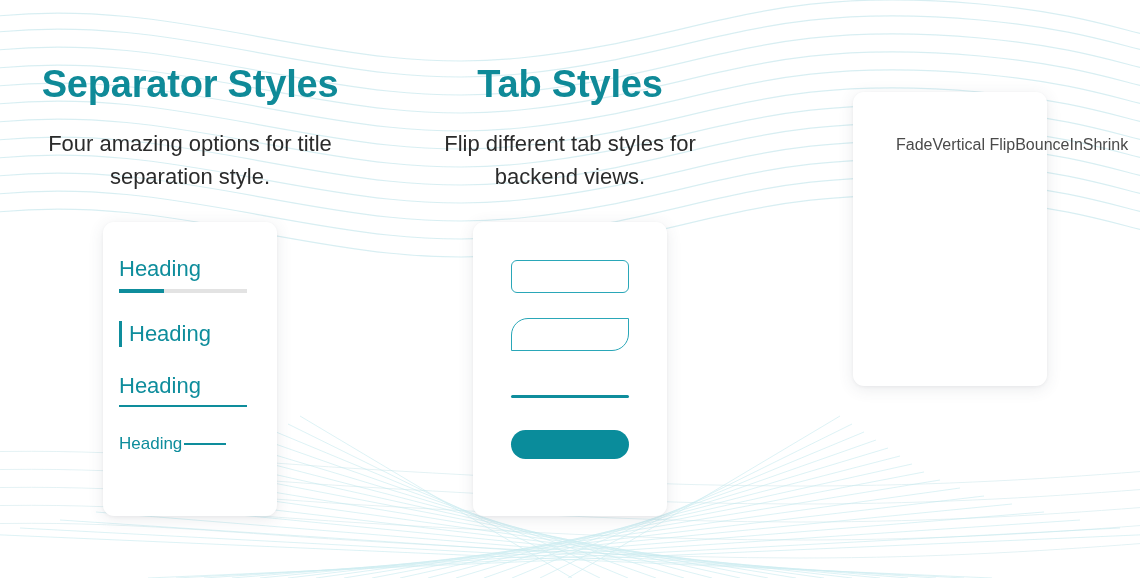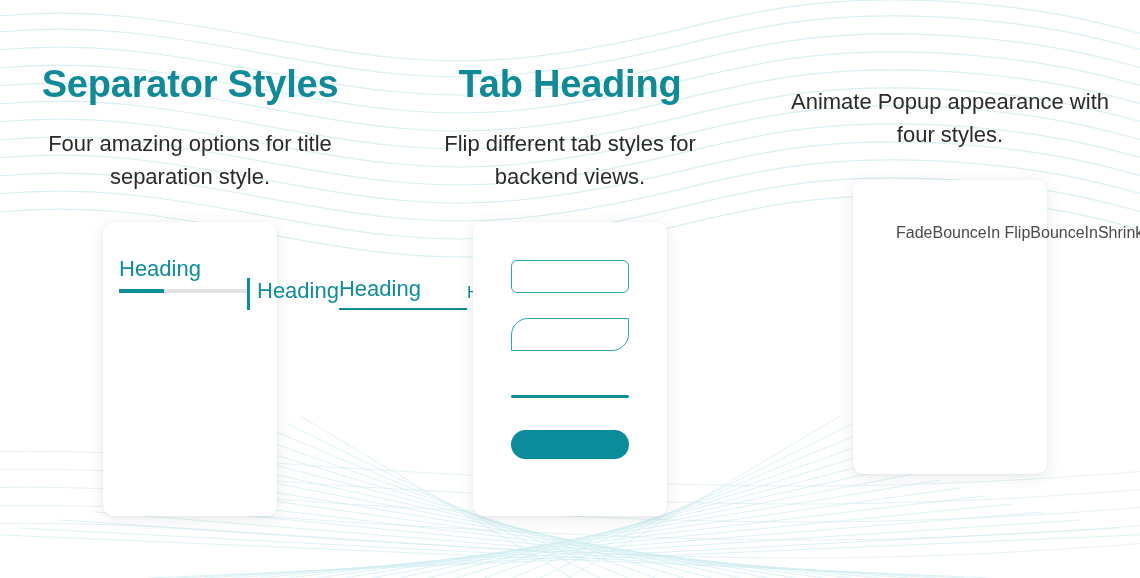--- a/index.html
+++ b/index.html
@@ -69,21 +69,21 @@
                 0 1px 3px rgba(60, 72, 88, 0.06);
     position: relative;
   }
   .card-sep   { width: 174px; height: 294px; padding: 28px 0 0 0; }
   .card-tab   { width: 194px; height: 294px; }
   .card-popup { width: 194px; height: 294px; }
 
   
   .sep-list {
     display: flex;
-    flex-direction: row;
+    flex-direction: column;
     padding: 0 16px;
   }
   .sep-item { position: relative; }
   .sep-item-0 { margin-top: 6px; }
   .sep-item-1 { margin-top: 28px; }
   .sep-item-2 { margin-top: 26px; }
   .sep-item-3 { margin-top: 27px; }
 
   .sep-text {
     font-size: 22px;
@@ -278,39 +278,38 @@
         <div class="sep-item sep-item-3 sep-item-inline">
           <div class="sep-text sep-text-small">Heading</div>
           <div class="rule-inline"></div>
         </div>
 
       </div>
     </div>
   </div>
 
   <div class="column">
-    <div class="col-title">Tab Heading</div>
+    <div class="col-title">Tab Styles</div>
     <div class="col-subtitle">Flip different tab styles for backend views.</div>
 
     <div class="card card-tab">
       <div class="tab-list">
         <div class="tab-item tab-outline"></div>
         <div class="tab-item tab-diagonal"></div>
         <div class="tab-item tab-line"></div>
         <div class="tab-item tab-filled"></div>
       </div>
     </div>
   </div>
 
   <div class="column">
-    <div class="col-subtitle">Animate Popup appearance with four styles.</div>
 
     <div class="card card-popup">
       <div class="popup-list">
         <div class="popup-item">Fade</div>
-        <div class="popup-item">BounceIn Flip</div>
+        <div class="popup-item">Vertical Flip</div>
         <div class="popup-item">BounceIn</div>
         <div class="popup-item">Shrink</div>
       </div>
     </div>
   </div>
 
 </div>
 
 </body></html>

